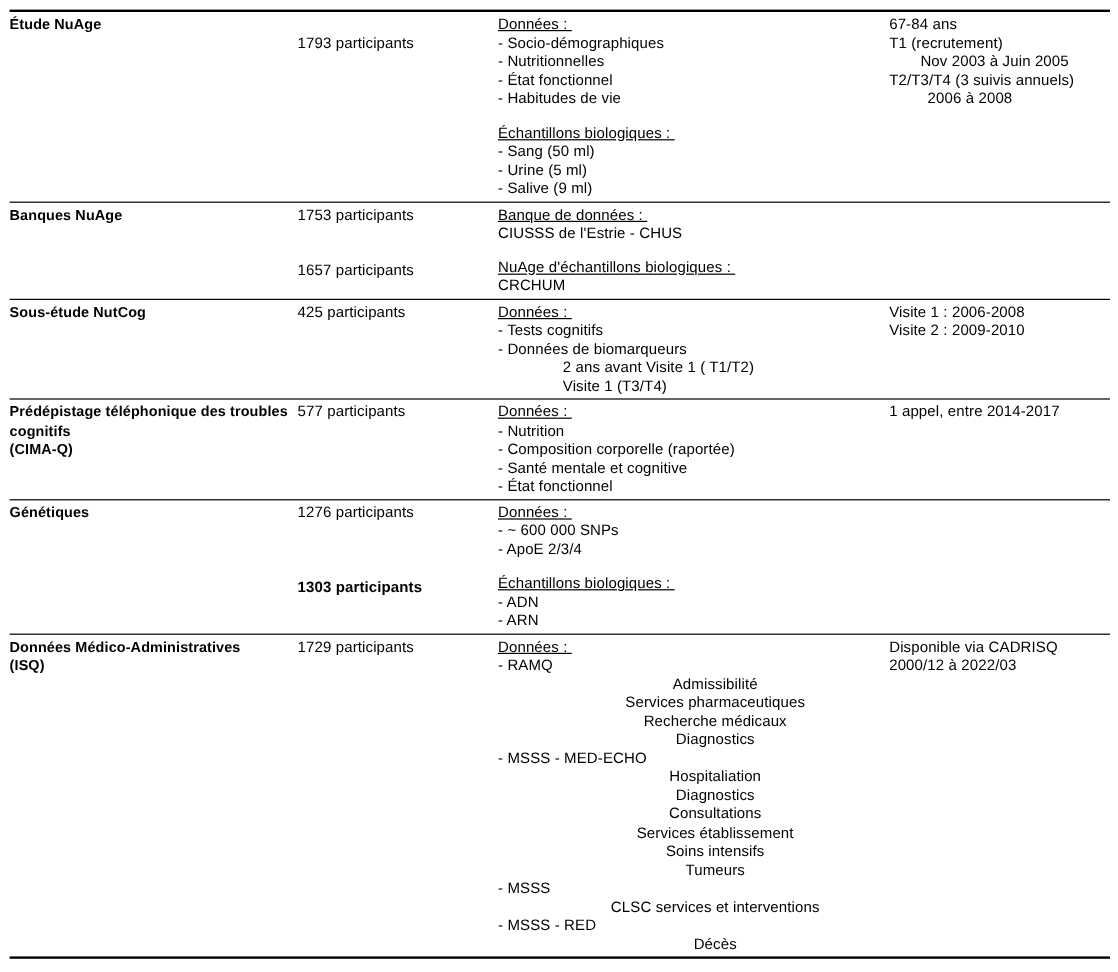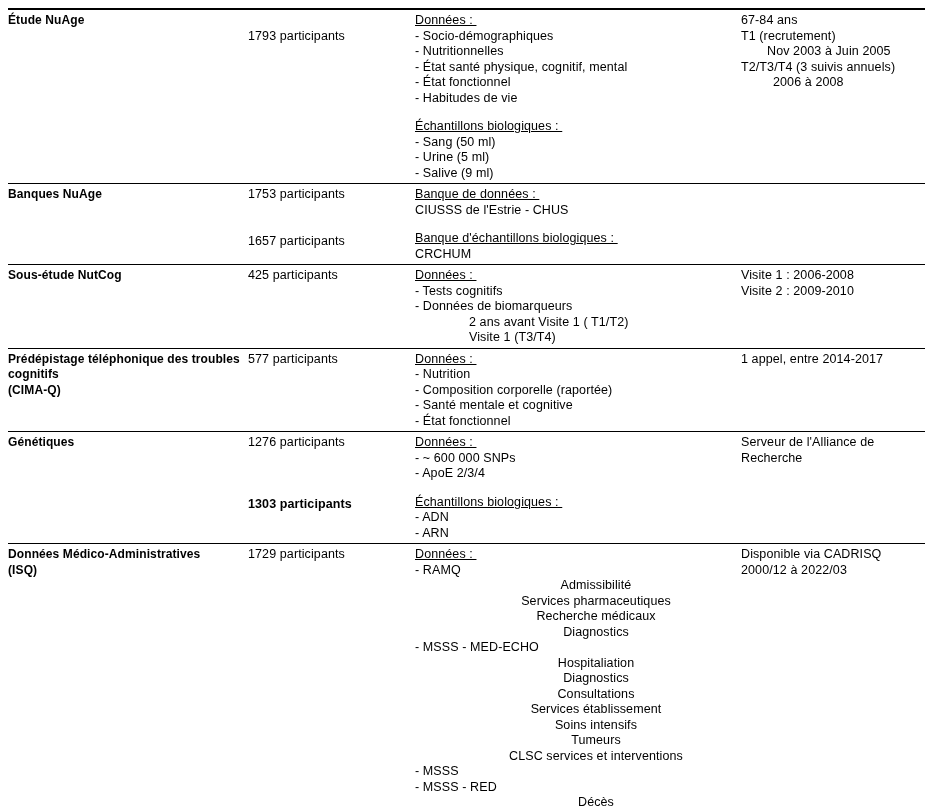--- a/index.html
+++ b/index.html
@@ -41,21 +41,20 @@
       <div class="cell title-cell">
         <div class="line">Étude NuAge</div>
       </div>
       <div class="cell participants-cell">
         <div class="line" style="top: 16px;">1793 participants</div>
       </div>
       <div class="cell details-cell">
         <div class="line header">Données : </div>
         <div class="line">- Socio-démographiques</div>
         <div class="line">- Nutritionnelles</div>
-        <div class="line">- État santé physique, cognitif, mental</div>
         <div class="line">- État fonctionnel</div>
         <div class="line">- Habitudes de vie</div>
         <div class="line blank"></div>
         <div class="line header">Échantillons biologiques : </div>
         <div class="line">- Sang (50 ml)</div>
         <div class="line">- Urine (5 ml)</div>
         <div class="line">- Salive (9 ml)</div>
       </div>
       <div class="cell period-cell">
         <div class="line">67-84 ans</div>
@@ -70,21 +69,21 @@
         <div class="line">Banques NuAge</div>
       </div>
       <div class="cell participants-cell">
         <div class="line" style="top: 0px;">1753 participants</div>
         <div class="line" style="top: 46.5px;">1657 participants</div>
       </div>
       <div class="cell details-cell">
         <div class="line header">Banque de données : </div>
         <div class="line">CIUSSS de l'Estrie - CHUS</div>
         <div class="line blank"></div>
-        <div class="line header">Banque d'échantillons biologiques : </div>
+        <div class="line header">NuAge d'échantillons biologiques : </div>
         <div class="line">CRCHUM</div>
       </div>
       <div class="cell period-cell"></div>
     </div>
     <div class="row">
       <div class="cell title-cell">
         <div class="line">Sous-étude NutCog</div>
       </div>
       <div class="cell participants-cell">
         <div class="line" style="top: 0px;">425 participants</div>
@@ -131,24 +130,20 @@
       </div>
       <div class="cell details-cell">
         <div class="line header">Données : </div>
         <div class="line">- ~ 600 000 SNPs</div>
         <div class="line">- ApoE 2/3/4</div>
         <div class="line blank"></div>
         <div class="line header">Échantillons biologiques : </div>
         <div class="line">- ADN</div>
         <div class="line">- ARN</div>
       </div>
-      <div class="cell period-cell">
-        <div class="line">Serveur de l'Alliance de</div>
-        <div class="line">Recherche</div>
-      </div>
     </div>
     <div class="row">
       <div class="cell title-cell">
         <div class="line">Données Médico-Administratives</div>
         <div class="line">(ISQ)</div>
       </div>
       <div class="cell participants-cell">
         <div class="line" style="top: 0px;">1729 participants</div>
       </div>
       <div class="cell details-cell">
@@ -158,22 +153,22 @@
         <div class="line sub">Services pharmaceutiques</div>
         <div class="line sub">Recherche médicaux</div>
         <div class="line sub">Diagnostics</div>
         <div class="line">- MSSS - MED-ECHO</div>
         <div class="line sub">Hospitaliation</div>
         <div class="line sub">Diagnostics</div>
         <div class="line sub">Consultations</div>
         <div class="line sub">Services établissement</div>
         <div class="line sub">Soins intensifs</div>
         <div class="line sub">Tumeurs</div>
+        <div class="line">- MSSS</div>
         <div class="line sub">CLSC services et interventions</div>
-        <div class="line">- MSSS</div>
         <div class="line">- MSSS - RED</div>
         <div class="line sub">Décès</div>
       </div>
       <div class="cell period-cell">
         <div class="line">Disponible via CADRISQ</div>
         <div class="line">2000/12 à 2022/03</div>
       </div>
     </div>
   </div>
 

